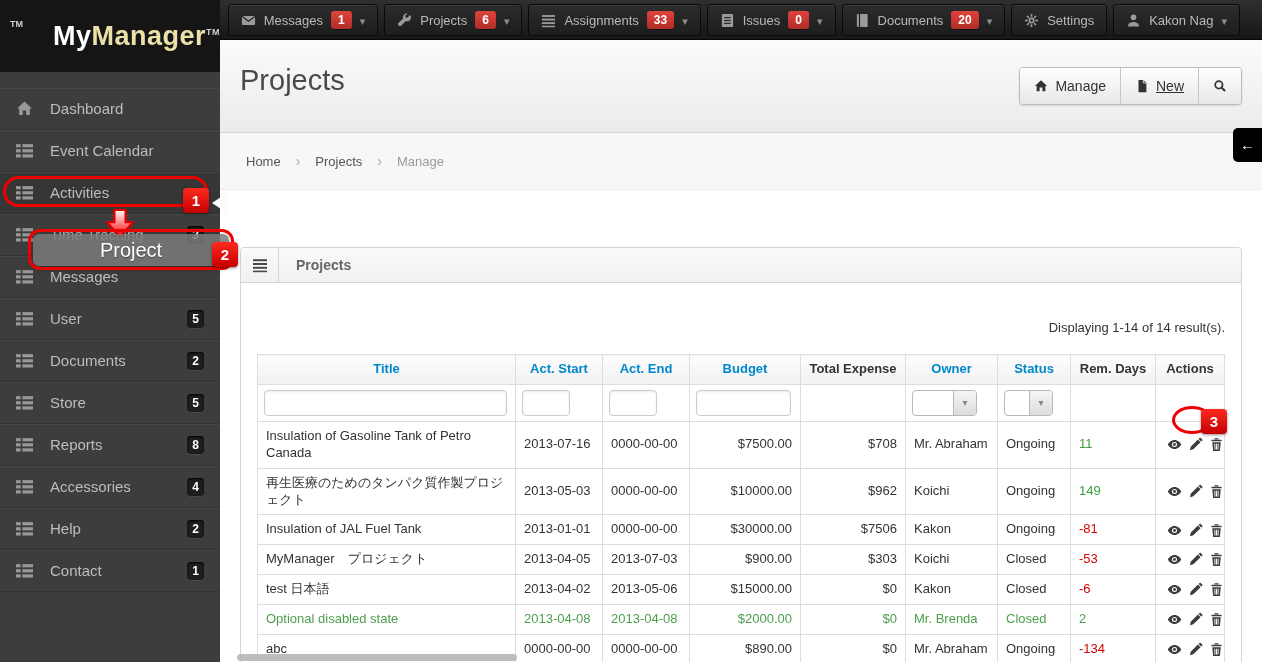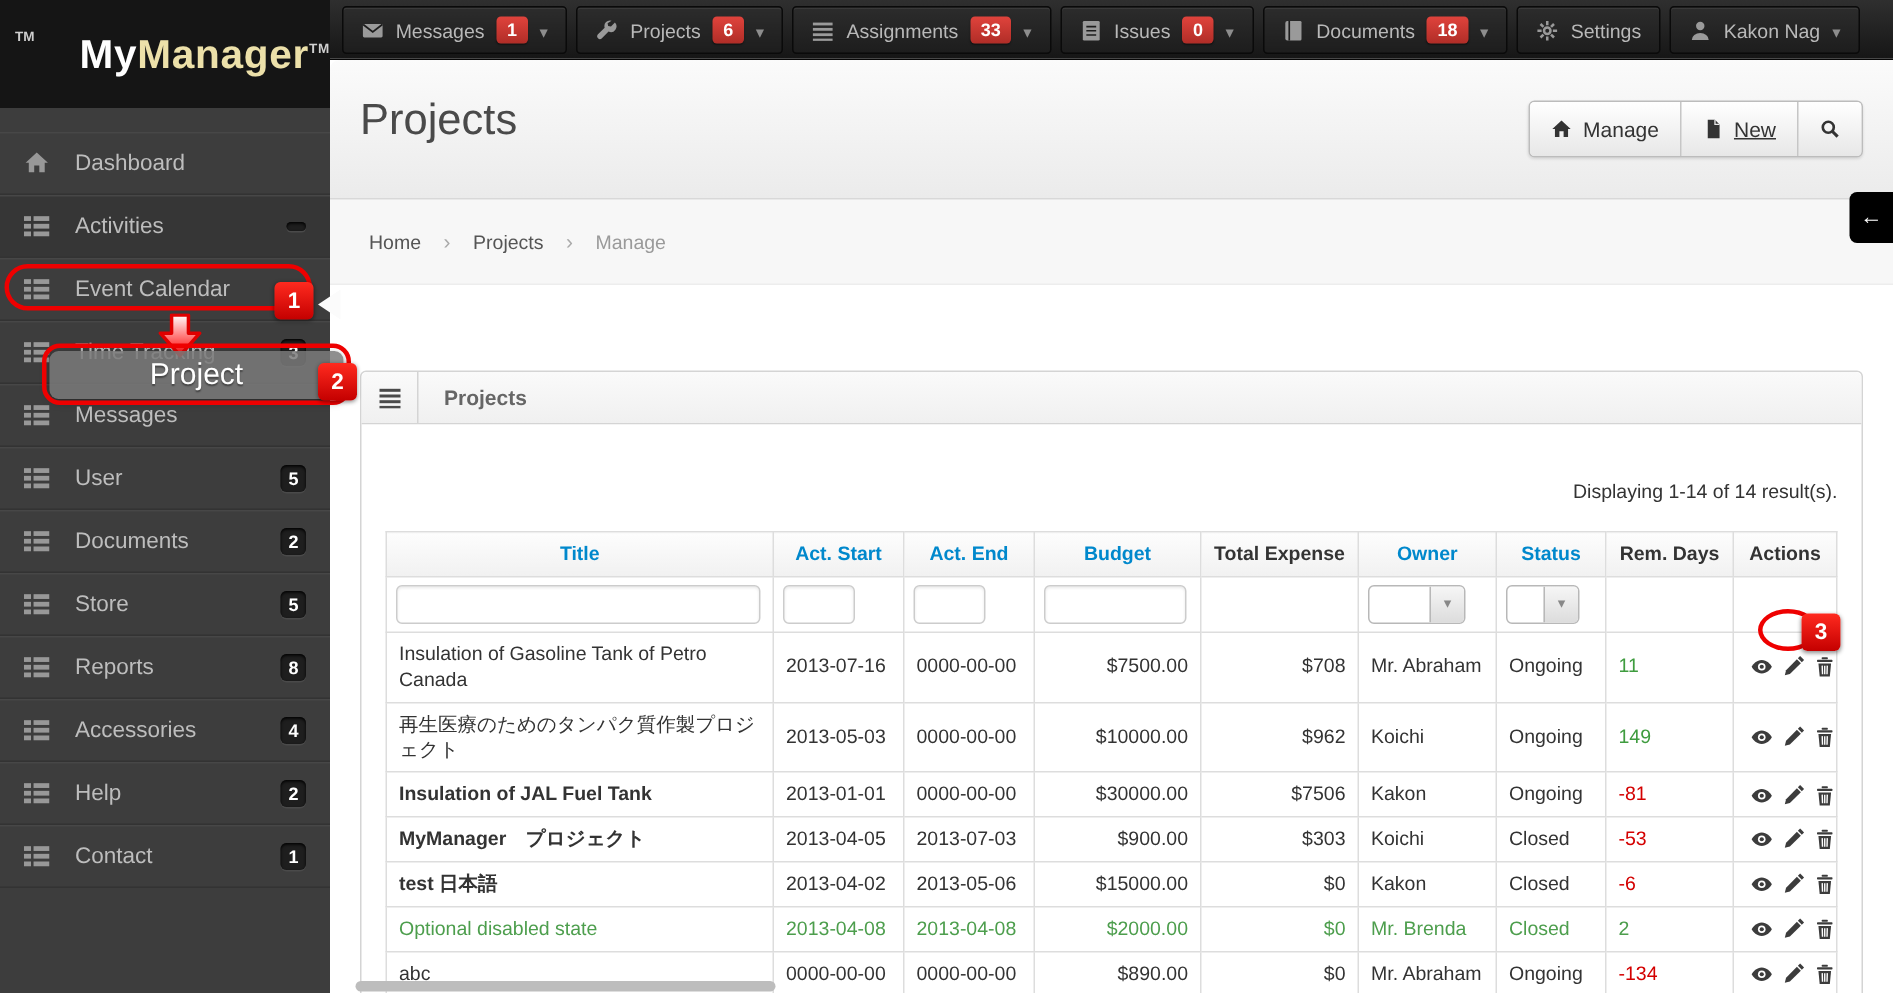--- a/index.html
+++ b/index.html
@@ -84,21 +84,21 @@
   .grid tr.filters td { padding:5px 6px; background:#fff; }
   .filter-input { height:26px; border:1px solid #ccc; border-radius:4px; box-shadow:inset 0 1px 2px rgba(0,0,0,.09);
                   font-size:13px; padding:0 5px; font-family:"Liberation Sans", sans-serif; }
   .w-title { width:243px; } .w-date { width:48px; } .w-budget { width:95px; }
   .sel { display:inline-flex; height:26px; border:1px solid #b8b8b8; border-radius:4px; overflow:hidden;
          background:#fff; cursor:pointer; vertical-align:middle; }
   .sel .val { display:block; } .sel-owner .val { width:40px; } .sel-status .val { width:24px; }
   .sel .car { width:23px; background:linear-gradient(#f6f6f6,#dcdcdc); border-left:1px solid #b8b8b8;
               display:flex; align-items:center; justify-content:center; }
   .sel .car::after { content:"\25BE"; color:#888; font-size:10px; }
-  .grid td .bold { font-weight:bold; }
+  .grid td .bold { font-weight:normal; }
   .grid tr.green-row td { color:#4d9e4d; }
   .rem-pos { color:#3f9c3f; } .rem-neg { color:#d40000; }
   .actions-cell { white-space:nowrap; }
   .action-icon { display:inline-block; margin:0 3px; cursor:pointer; }
   .action-icon svg { width:15px; height:15px; color:#3c3c3c; vertical-align:middle; }
 
   
   .ann-layer { position:absolute; left:0; top:0; width:1262px; height:662px; z-index:60; pointer-events:none; }
   .ann-outline { position:absolute; border:3px solid #ee0000; }
   .ann-badge { position:absolute; width:26px; height:25px; border-radius:4px;
@@ -162,21 +162,21 @@
           <span>Issues</span>
           <span class="nav-badge">0</span>
           <span class="caret"></span>
         </div>
         <div class="nav-item">
           <svg viewBox="0 0 16 16" fill="currentColor" aria-hidden="true">
             <path d="M3.5 1h9a1 1 0 0 1 1 1v12a1 1 0 0 1-1 1h-9A1.5 1.5 0 0 1 2 13.5v-11A1.5 1.5 0 0 1 3.5 1z"></path>
             <line x1="4.8" y1="1" x2="4.8" y2="15" stroke="#1d1d1d" stroke-width="1.2"></line>
           </svg>
           <span>Documents</span>
-          <span class="nav-badge">18</span>
+          <span class="nav-badge">20</span>
           <span class="caret"></span>
         </div>
         <div class="nav-item">
           <svg viewBox="0 0 16 16" fill="currentColor" aria-hidden="true">
             <circle cx="8" cy="8" r="2.3" fill="none" stroke="currentColor" stroke-width="1.8"></circle>
             <g stroke="currentColor" stroke-width="1.8">
               <line x1="8" y1="1" x2="8" y2="4"></line>
               <line x1="8" y1="12" x2="8" y2="15"></line>
               <line x1="1" y1="8" x2="4" y2="8"></line>
               <line x1="12" y1="8" x2="15" y2="8"></line>
@@ -215,42 +215,42 @@
     <span class="logo-text"><span class="logo-my">My</span><span class="logo-manager">Manager</span><span class="logo-tm">TM</span></span>
   </div>
 
   <div class="sidebar" id="sidebar">
       <div class="side-item">
         <svg viewBox="0 0 16 16" fill="currentColor" aria-hidden="true">
           <path d="M8 1.5 15 8h-2v6h-3.4V9.8H6.4V14H3V8H1z"></path>
         </svg>
         <span>Dashboard</span>
       </div>
+      <div class="side-item">
+        <svg viewBox="0 0 16 16" fill="currentColor" aria-hidden="true">
+          <rect x="0" y="2" width="4.4" height="3"></rect>
+          <rect x="6" y="2" width="10" height="3"></rect>
+          <rect x="0" y="6.8" width="4.4" height="3"></rect>
+          <rect x="6" y="6.8" width="10" height="3"></rect>
+          <rect x="0" y="11.6" width="4.4" height="3"></rect>
+          <rect x="6" y="11.6" width="10" height="3"></rect>
+        </svg>
+        <span>Event Calendar</span>
+      </div>
       <div class="side-item active">
         <svg viewBox="0 0 16 16" fill="currentColor" aria-hidden="true">
           <rect x="0" y="2" width="4.4" height="3"></rect>
           <rect x="6" y="2" width="10" height="3"></rect>
           <rect x="0" y="6.8" width="4.4" height="3"></rect>
           <rect x="6" y="6.8" width="10" height="3"></rect>
           <rect x="0" y="11.6" width="4.4" height="3"></rect>
           <rect x="6" y="11.6" width="10" height="3"></rect>
         </svg>
         <span>Activities</span>
         <span class="side-badge"></span>
-      </div>
-      <div class="side-item">
-        <svg viewBox="0 0 16 16" fill="currentColor" aria-hidden="true">
-          <rect x="0" y="2" width="4.4" height="3"></rect>
-          <rect x="6" y="2" width="10" height="3"></rect>
-          <rect x="0" y="6.8" width="4.4" height="3"></rect>
-          <rect x="6" y="6.8" width="10" height="3"></rect>
-          <rect x="0" y="11.6" width="4.4" height="3"></rect>
-          <rect x="6" y="11.6" width="10" height="3"></rect>
-        </svg>
-        <span>Event Calendar</span>
       </div>
       <div class="side-item">
         <svg viewBox="0 0 16 16" fill="currentColor" aria-hidden="true">
           <rect x="0" y="2" width="4.4" height="3"></rect>
           <rect x="6" y="2" width="10" height="3"></rect>
           <rect x="0" y="6.8" width="4.4" height="3"></rect>
           <rect x="6" y="6.8" width="10" height="3"></rect>
           <rect x="0" y="11.6" width="4.4" height="3"></rect>
           <rect x="6" y="11.6" width="10" height="3"></rect>
         </svg>

